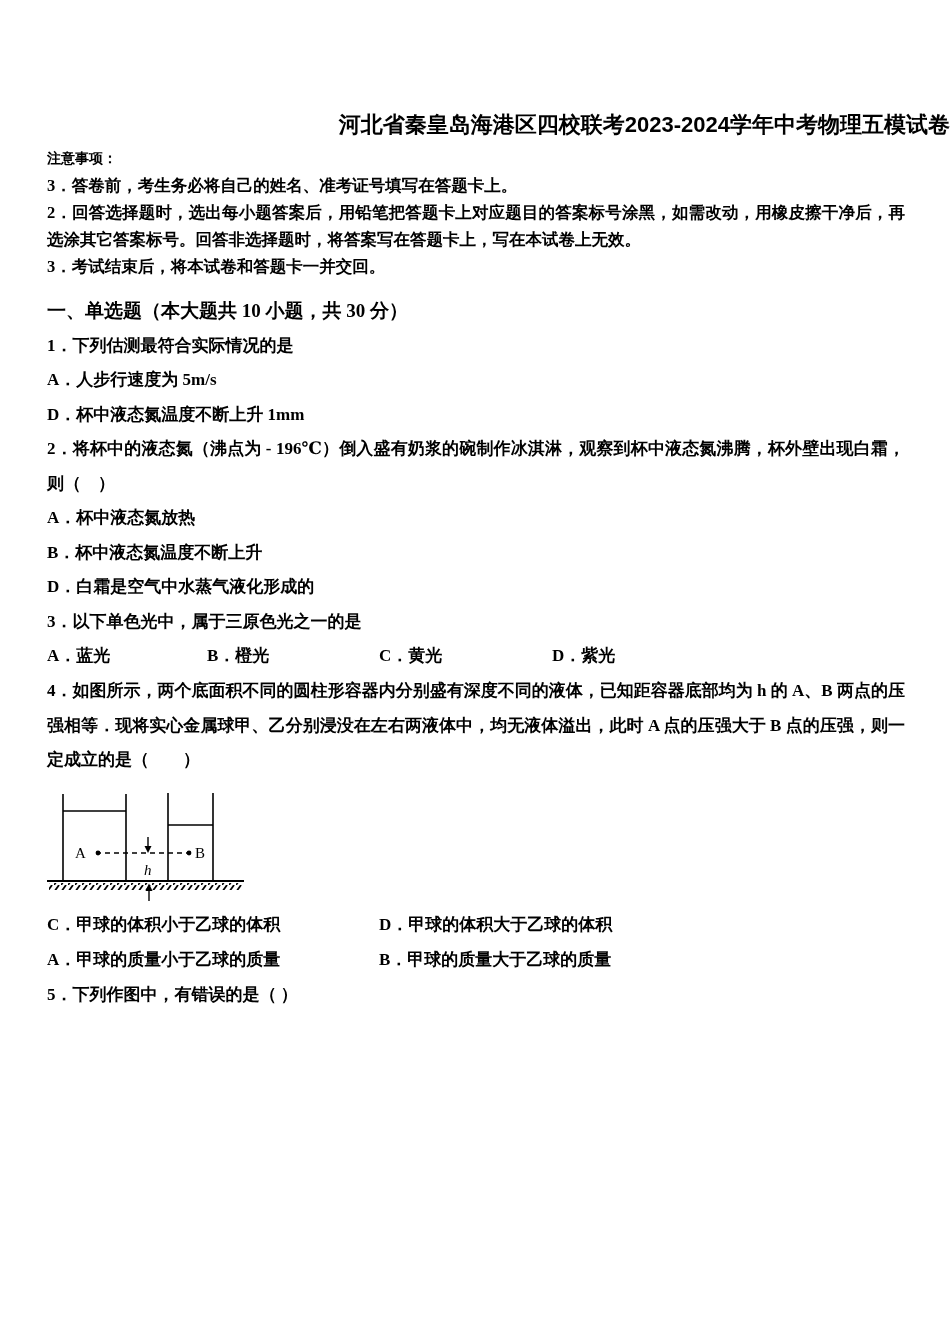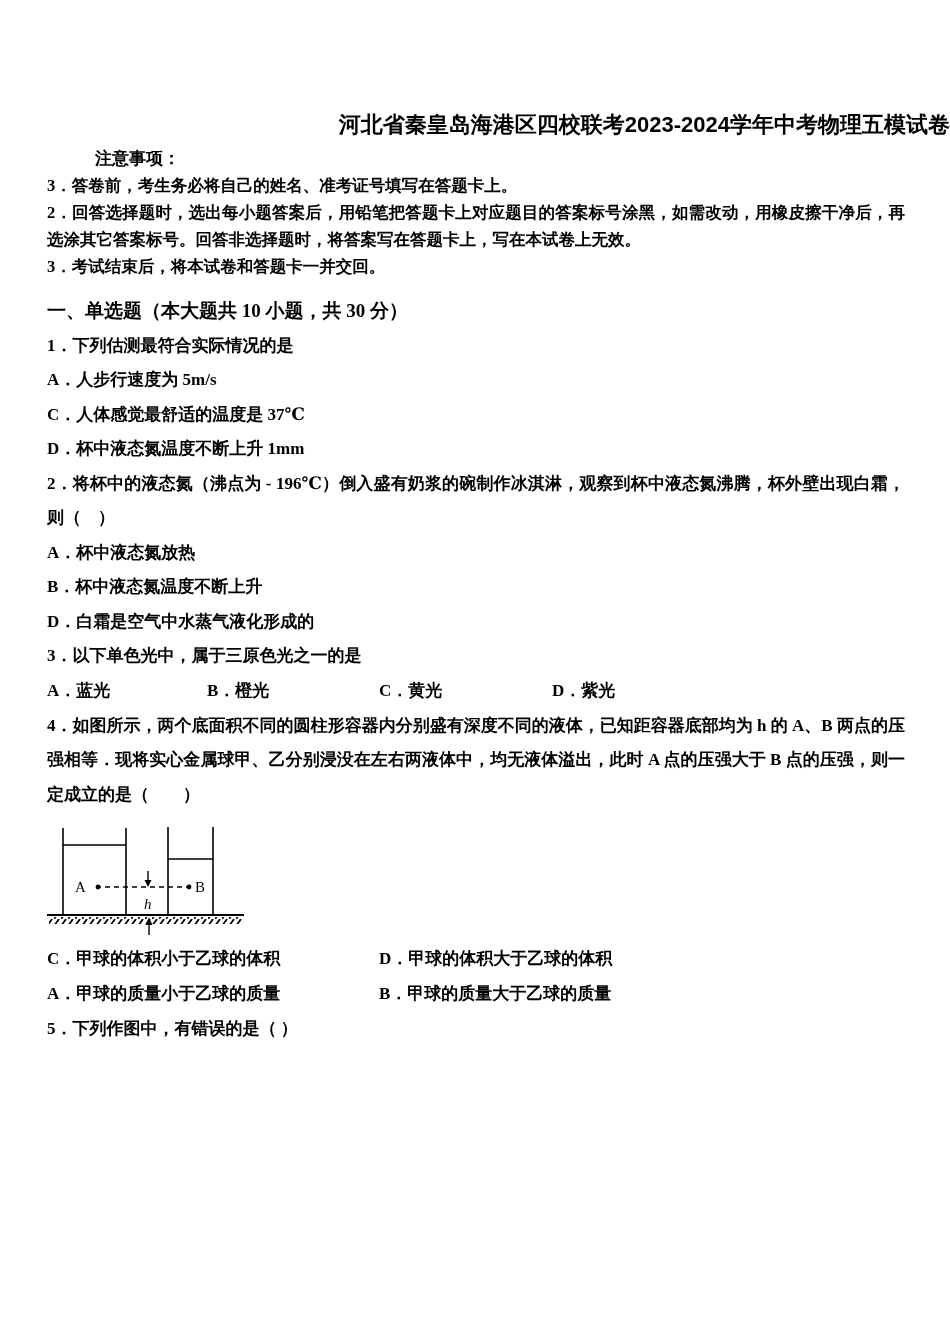--- a/index.html
+++ b/index.html
@@ -17,21 +17,21 @@
   .title {
     margin:0;
     padding-top:110px;
     font-family:"Liberation Sans","DejaVu Sans",sans-serif;
     font-size:22px;
     line-height:30px;
     text-align:right;
     font-weight:bold;
   }
   .notice { margin-top:5px; font-size:16.5px; line-height:27px; text-align:justify; }
-  .notice-heading { font-size:17px;margin-left:48px; }
+  .notice-heading { font-size:14px; }
   .section-heading { margin-top:14px; font-size:19px; line-height:34.5px; }
   .qtext  { font-size:17px; line-height:34.5px; text-align:justify; }
   .opt-line { font-size:17px; line-height:34.5px; }
   .opt-row { position:relative; height:35px; font-size:17px; line-height:34.5px; }
   .opt-row .c0 { position:absolute; left:0; }
   .opt-row .c1 { position:absolute; left:160px;font-family:Liberation Serif, serif; }
   .opt-row .c2 { position:absolute; left:332px; }
   .opt-row .c3 { position:absolute; left:505px; }
   .figure-wrap { height:128px; margin:2px 0 0 0; }
   svg { display:block; }
@@ -50,21 +50,20 @@
       <div class="notice-heading">注意事项：</div>
       <div class="notice-item">3．答卷前，考生务必将自己的姓名、准考证号填写在答题卡上。</div>
       <div class="notice-item">2．回答选择题时，选出每小题答案后，用铅笔把答题卡上对应题目的答案标号涂黑，如需改动，用橡皮擦干净后，再选涂其它答案标号。回答非选择题时，将答案写在答题卡上，写在本试卷上无效。</div>
       <div class="notice-item">3．考试结束后，将本试卷和答题卡一并交回。</div>
     </div>
 
     <div class="section-heading">一、单选题（本大题共 10 小题，共 30 分）</div>
 
     <div class="qtext">1．下列估测最符合实际情况的是</div>
     <div class="opt-line">A．人步行速度为 5m/s</div>
-    <div class="opt-line">C．人体感觉最舒适的温度是 37℃</div>
     <div class="opt-line">D．杯中液态氮温度不断上升 1mm</div>
 
     <div class="qtext">2．将杯中的液态氮（沸点为 - 196℃）倒入盛有奶浆的碗制作冰淇淋，观察到杯中液态氮沸腾，杯外壁出现白霜，则（　）</div>
     <div class="opt-line">A．杯中液态氮放热</div>
     <div class="opt-line">B．杯中液态氮温度不断上升</div>
     <div class="opt-line">D．白霜是空气中水蒸气液化形成的</div>
 
     <div class="qtext">3．以下单色光中，属于三原色光之一的是</div>
     <div class="opt-row">
       <span class="c0">A．蓝光</span>

